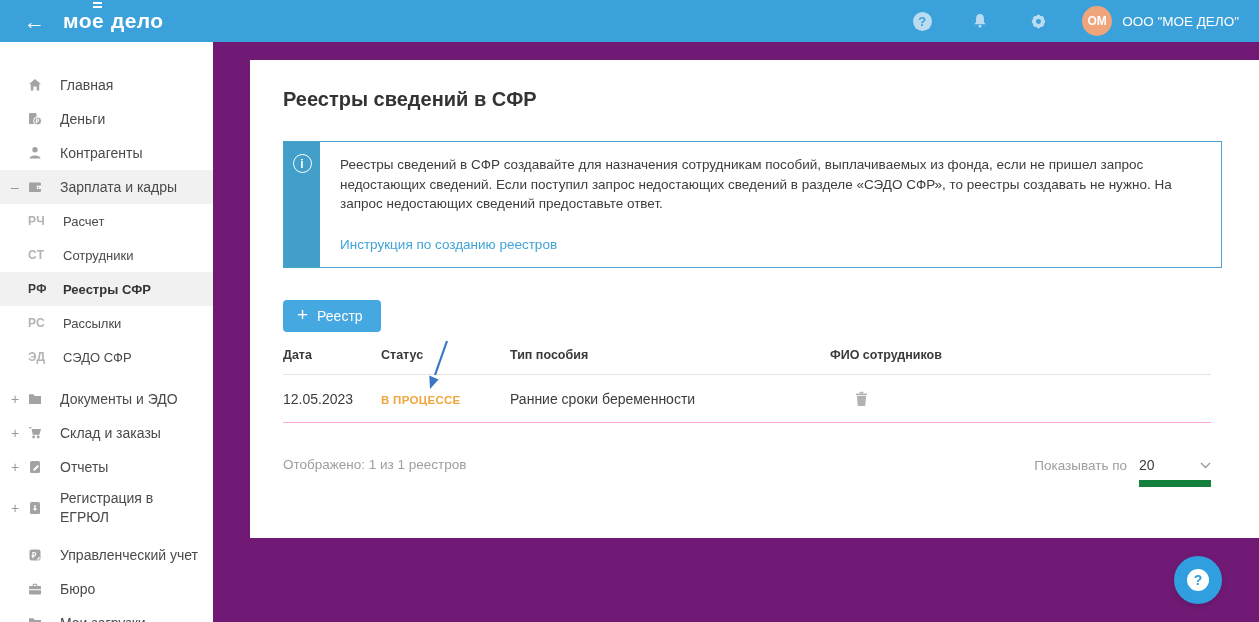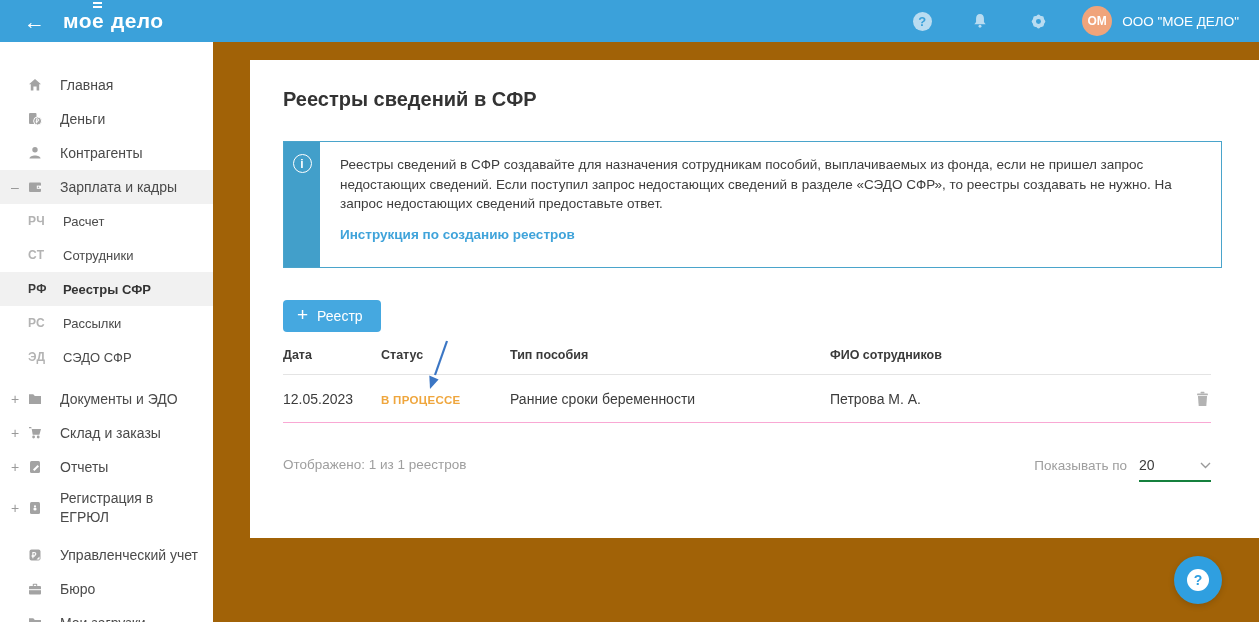--- a/index.html
+++ b/index.html
@@ -17,21 +17,21 @@
   .newbadge { background:#f2685a; color:#fff; font-size:10.5px; padding:2px 6px; border-radius:3px; margin-left:6px; position:relative; top:-8px; }
   .hright { margin-left:auto; display:flex; align-items:center; padding-right:20px; }
   .hicon { width:20px; height:20px; display:flex; align-items:center; justify-content:center; cursor:pointer; margin-left:38px; }
   .qcirc { width:19px; height:19px; border-radius:50%; background:#b9dcf1; color:#3ba1da; font-size:13px; font-weight:bold; display:flex; align-items:center; justify-content:center; }
   .avatar { width:30px; height:30px; border-radius:50%; background:#f0a47b; color:#fff; font-size:12px; font-weight:bold; display:flex; align-items:center; justify-content:center; margin-left:34px; cursor:pointer; }
   .company { font-size:13.5px; margin-left:10px; cursor:pointer; }
 
   
   .bodywrap { display:flex; height:580px; }
   .sidebar { width:213px; background:#fff; padding-top:26px; flex-shrink:0; overflow:hidden; }
-  .content { flex:1; position:relative; background:#a16207; }
+  .content { flex:1; position:relative; background:#701a75; }
 
   
   .sitem { height:34px; display:flex; align-items:center; position:relative; padding-left:27px; cursor:pointer; }
   .sitem .expand { position:absolute; left:8px; width:14px; text-align:center; color:#9a9a9a; font-size:14px; }
   .sitem .icn { width:18px; height:16px; margin-right:15px; display:flex; align-items:center; flex-shrink:0; }
   .sitem .lbl { font-size:14px; color:#4a4a4a; }
   .sitem.hl { background:#f1f1f1; }
   .sitem.two { height:48px; }
   .sitem.two .lbl { line-height:1.35; }
   .ssub { height:34px; display:flex; align-items:center; padding-left:28px; cursor:pointer; }
@@ -44,21 +44,21 @@
   .gap6 { margin-top:6px; }
 
   
   .card { position:absolute; left:37px; top:18px; right:0; height:478px; background:#fff; padding:28px 24px 0 33px; }
   .pagetitle { font-size:20px; font-weight:bold; color:#333; }
   .infobox { margin-top:30px; margin-right:13px; height:127px; border:1px solid #4aa4cb; display:flex; }
   .infostripe { width:36px; background:#429fca; flex-shrink:0; display:flex; justify-content:center; padding-top:12px; }
   .iicon { width:19px; height:19px; border:1.5px solid #fff; border-radius:50%; color:#fff; font-size:12px; font-weight:bold; display:flex; align-items:center; justify-content:center; font-style:normal; }
   .infobody { padding:13px 20px 0 20px; }
   .infotext { font-size:13.5px; line-height:1.45; color:#3d3d3d; max-width:915px; }
-  .infolink { display:inline-block; margin-top:13px; font-size:13.5px; color:#3fa3da; text-decoration:none; cursor:pointer;font-weight:bold; }
+  .infolink { display:inline-block; margin-top:23px; font-size:13.5px; color:#3fa3da; text-decoration:none; cursor:pointer; }
   .addbtn { margin-top:32px; height:32px; background:#45a8e0; border:none; border-radius:4px; color:#fff; font-size:14px; font-family:inherit; display:flex; align-items:center; padding:0 18px 0 14px; cursor:pointer; }
   .addbtn .plus { font-size:19px; font-weight:300; margin-right:9px; position:relative; top:-1px; }
 
   
   .tbl { margin-top:16px; margin-right:24px; position:relative; }
   .trow { display:flex; align-items:center;gap:15px; }
   .thead { padding-bottom:12px; border-bottom:1px solid #e4e4e4; }
   .thead .cell { font-size:12.5px; font-weight:bold; color:#3a3a3a; }
   .tdata { height:48px; border-bottom:1px solid #f9a8d4; }
   .c-date { width:83px; }
@@ -68,21 +68,21 @@
   .c-act { width:40px; display:flex; justify-content:flex-end; }
   .tdata .cell { font-size:14px; color:#3c3c3c; }
   .status-val { font-size:11.5px; font-weight:bold; color:#efa63d; letter-spacing:.3px; }
   .trash { cursor:pointer; display:flex; }
 
   
   .tfoot { margin-top:34px; margin-right:24px; display:flex; justify-content:space-between; align-items:flex-start; }
   .shown { font-size:13.5px; color:#9e9e9e; }
   .perpage { display:flex; align-items:flex-start; }
   .pplabel { font-size:13.5px; color:#9e9e9e; margin-right:12px; position:relative; top:1px; }
-  .ppselect { width:72px; border-bottom:2px solid #15803d; padding-bottom:7px; display:flex; justify-content:space-between; align-items:center; cursor:pointer; }
+  .ppselect { width:72px; border-bottom:7px solid #15803d; padding-bottom:7px; display:flex; justify-content:space-between; align-items:center; cursor:pointer; }
   .ppvalue { font-size:14px; color:#3c3c3c; }
 
   
   .arrow-anno { position:absolute; left:170px; top:272px; pointer-events:none; }
   .fab { position:absolute; right:37px; bottom:18px; width:48px; height:48px; border-radius:50%; background:#2f9fe0; display:flex; align-items:center; justify-content:center; cursor:pointer; box-shadow:0 2px 6px rgba(0,0,0,.15); }
   .fab .inner { width:22px; height:22px; border-radius:50%; background:#fff; color:#2f9fe0; font-size:14px; font-weight:bold; display:flex; align-items:center; justify-content:center; }
 </style>
 </head>
 <body>
 
@@ -276,21 +276,20 @@
           <div class="cell c-date">Дата</div>
           <div class="cell c-status">Статус</div>
           <div class="cell c-type">Тип пособия</div>
           <div class="cell c-emp">ФИО сотрудников</div>
           <div class="cell c-act"></div>
         </div>
         <div class="trow tdata">
           <div class="cell c-date">12.05.2023</div>
           <div class="cell c-status"><span class="status-val">В ПРОЦЕССЕ</span></div>
           <div class="cell c-type">Ранние сроки беременности</div>
-          <div class="cell c-emp">Петрова М. А.</div>
           <div class="cell c-act">
             <span class="trash">
               <svg width="17" height="18" viewBox="0 0 16 17" fill="#b3b3b3">
                   <rect x="6.2" y="1.6" width="3.6" height="1.8" rx="0.4"></rect>
                   <rect x="2.9" y="3.2" width="10.2" height="1.7" rx="0.5"></rect>
                   <path d="M3.7 5.6H12.3L11.6 15H4.4Z"></path>
                 </svg>
             </span>
           </div>
         </div>

